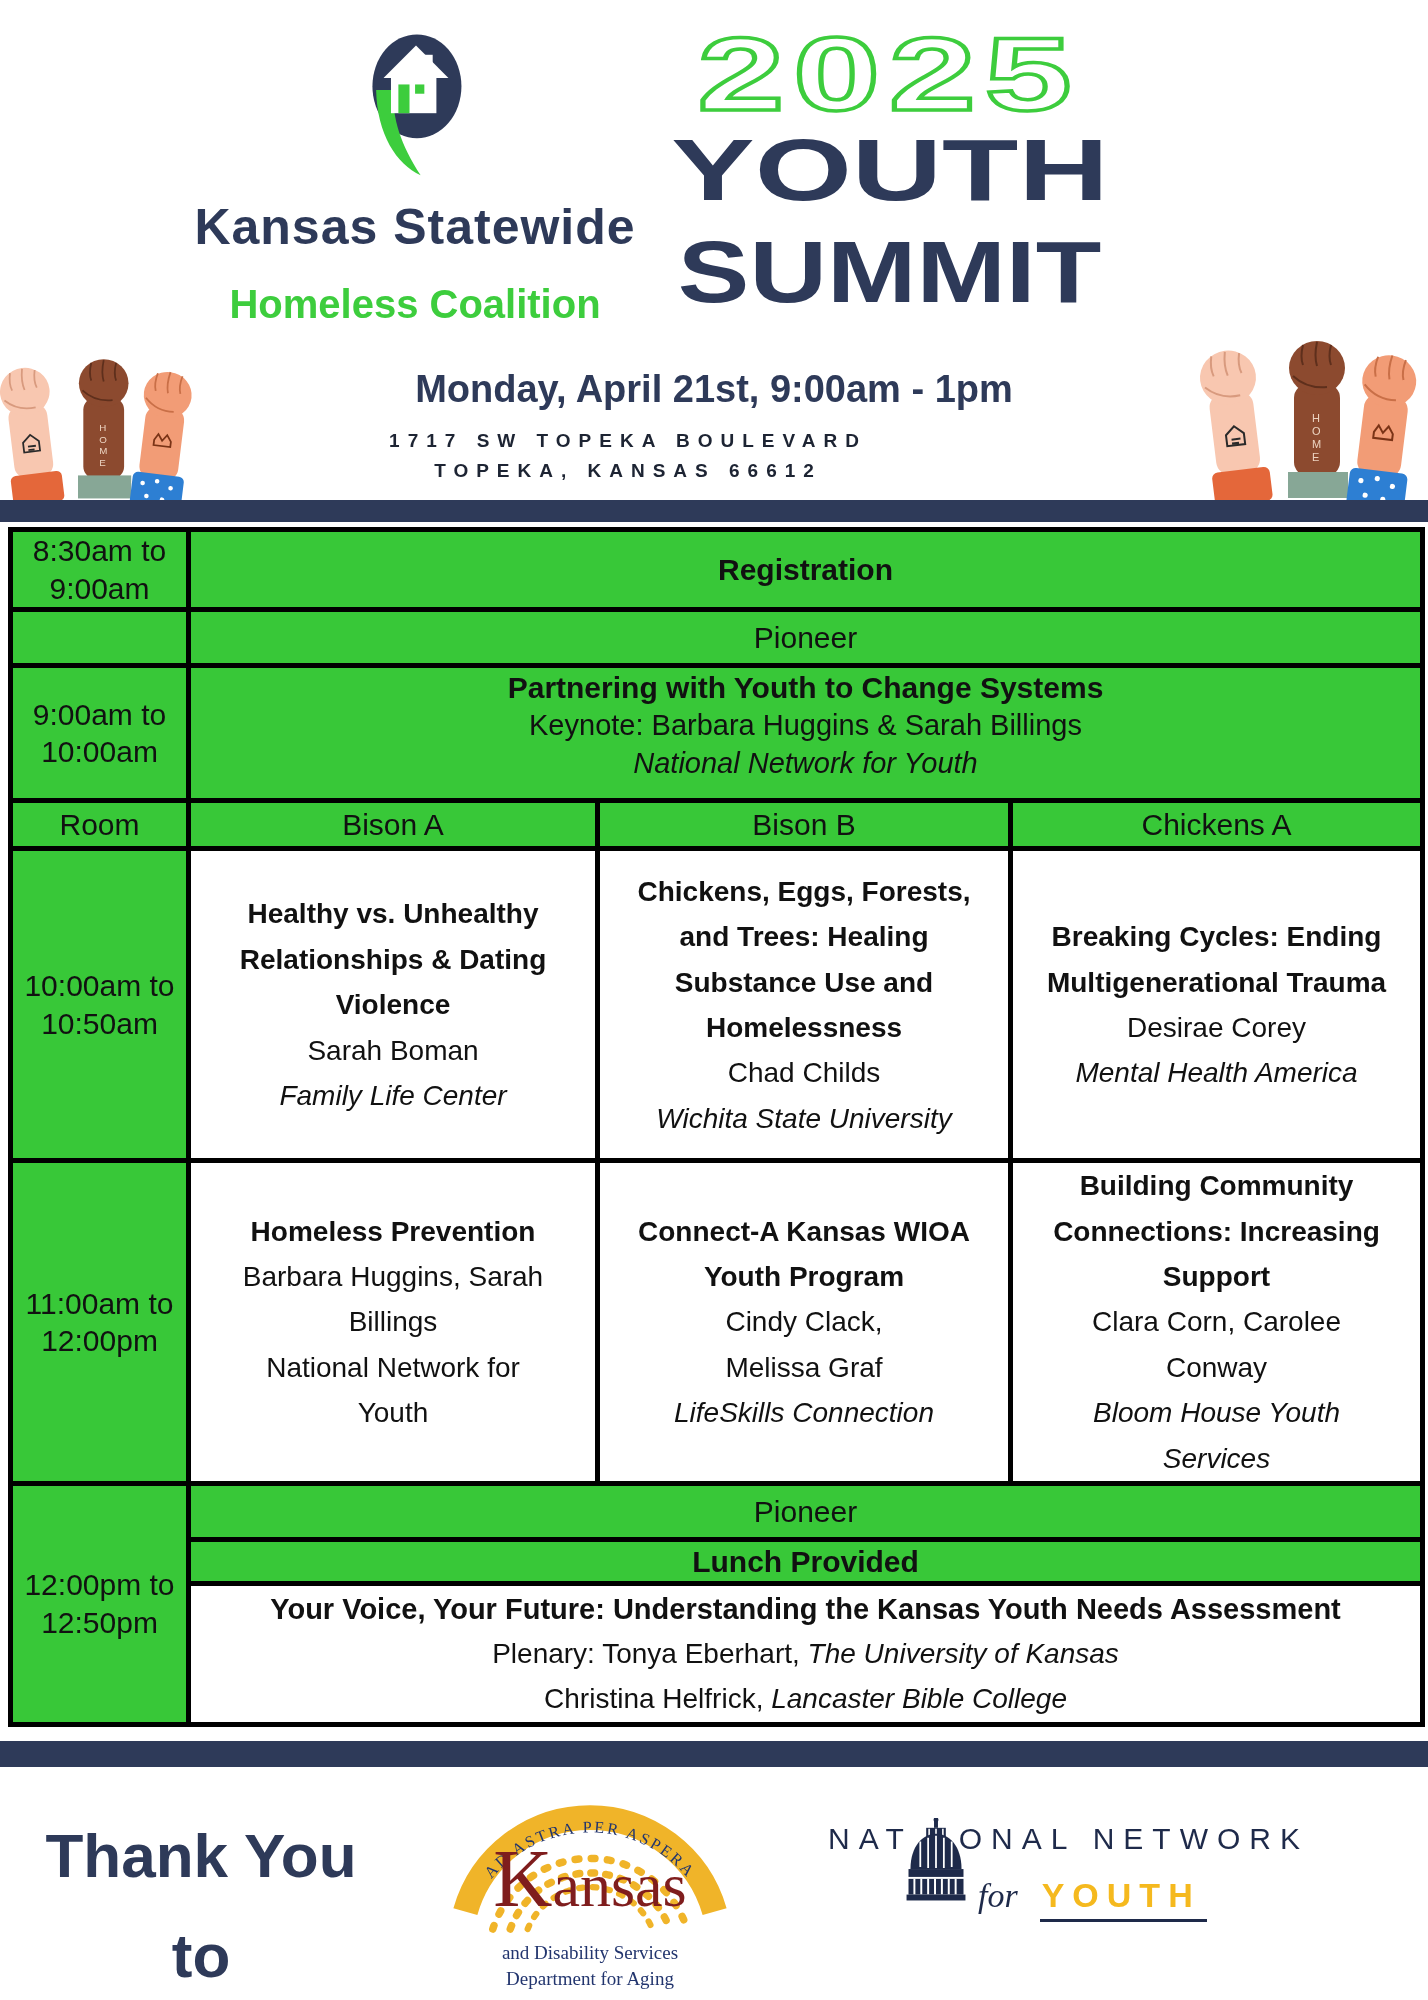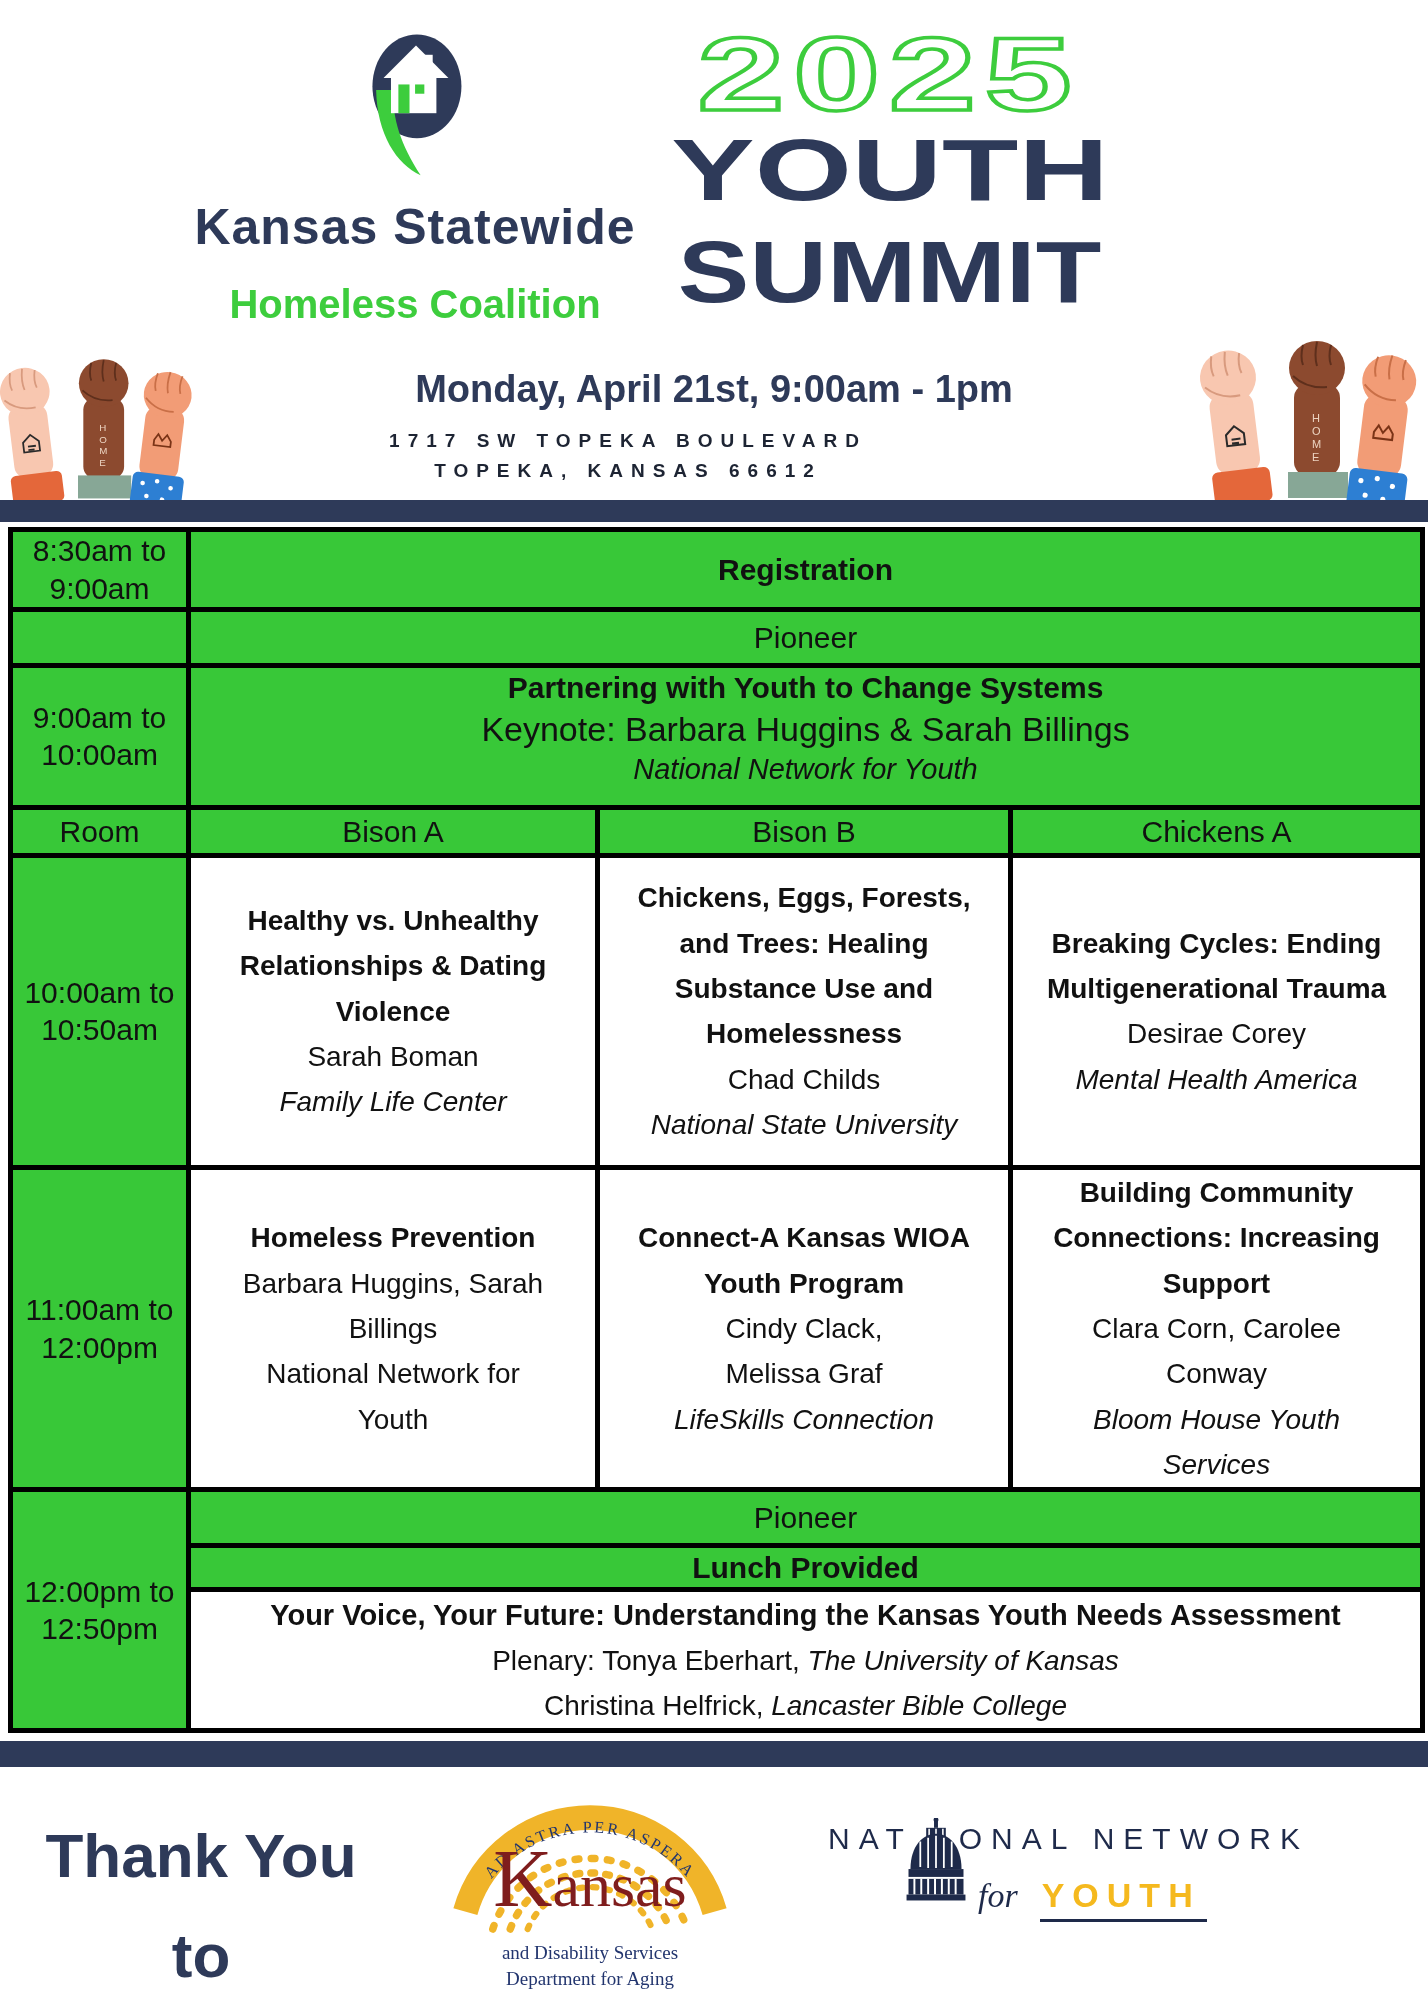--- a/index.html
+++ b/index.html
@@ -186,21 +186,21 @@
   <tr style="height:56px">
     <td class="g"></td>
     <td class="g grow" colspan="3">Pioneer</td>
   </tr>
 
   <tr style="height:134px">
     <td class="g time pre">9:00am to
 10:00am</td>
     <td class="g" colspan="3" style="padding-bottom:16px">
       <span style="display:block;font-size:30px;font-weight:bold;line-height:1.3">Partnering with Youth to Change Systems</span>
-      <span style="display:block;font-size:34px;line-height:1.3">Keynote: Barbara Huggins &amp; Sarah Billings</span>
+      <span style="display:block;font-size:29px;line-height:1.3">Keynote: Barbara Huggins &amp; Sarah Billings</span>
       <span class="it" style="display:block;font-size:29px;line-height:1.3">National Network for Youth</span>
     </td>
   </tr>
 
   <tr style="height:48px">
     <td class="g grow">Room</td>
     <td class="g grow">Bison A</td>
     <td class="g grow">Bison B</td>
     <td class="g grow">Chickens A</td>
   </tr>
@@ -214,21 +214,21 @@
 Violence</span>
       <span class="sessline pre">Sarah Boman</span>
       <span class="sessline it pre">Family Life Center</span>
     </td>
     <td class="w">
       <span class="sessline bold pre">Chickens, Eggs, Forests,
 and Trees: Healing
 Substance Use and
 Homelessness</span>
       <span class="sessline pre">Chad Childs</span>
-      <span class="sessline it pre">National State University</span>
+      <span class="sessline it pre">Wichita State University</span>
     </td>
     <td class="w">
       <span class="sessline bold pre">Breaking Cycles: Ending
 Multigenerational Trauma</span>
       <span class="sessline pre">Desirae Corey</span>
       <span class="sessline it pre">Mental Health America</span>
     </td>
   </tr>
 
   <tr style="height:293px">

